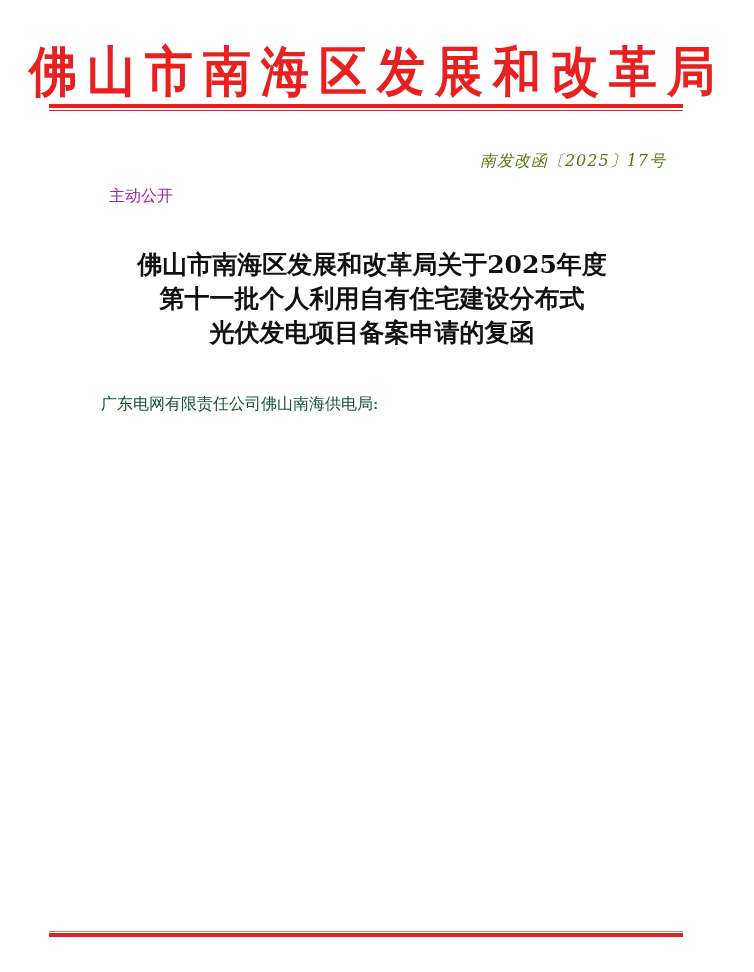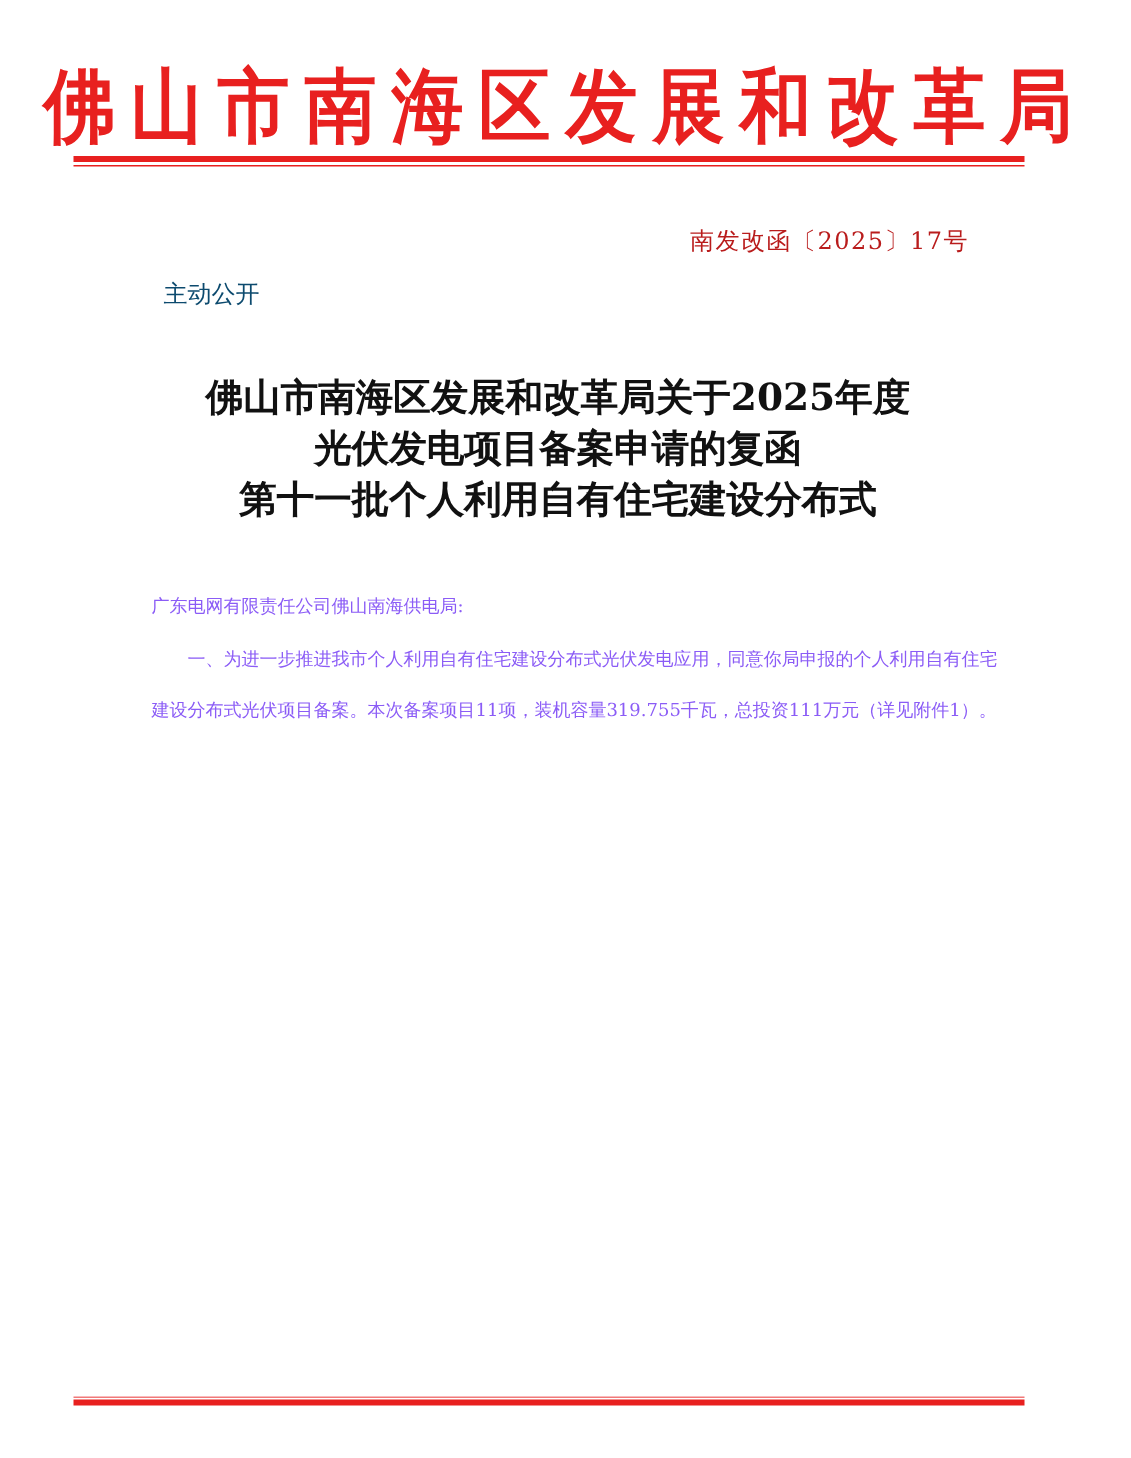--- a/index.html
+++ b/index.html
@@ -1,42 +1,41 @@
 <!DOCTYPE html>
 <html><head>
 <meta charset="utf-8">
 <style>
   html, body { margin:0; padding:0; background:#ffffff; }
   body { width:754px; height:972px; position:relative; overflow:hidden; font-family:"DejaVu Serif", serif; color:#1a1a1a; }
   .header-title { position:absolute; left:0; top:40px; width:754px; text-align:center; color:#e8201f; font-family:"DejaVu Sans", sans-serif; font-weight:bold; font-size:48px; letter-spacing:10px; line-height:56px; transform:scaleY(1.12); transform-origin:center top; }
   .red-rule { position:absolute; left:49px; width:634px; background:#e8201f; }
-  .doc-number { position:absolute; right:108px; top:151px; font-size:16px; letter-spacing:1px; color:#b91c1c; }
-  .disclosure { position:absolute; left:109px; top:186px; font-family:Liberation Sans, sans-serif; font-size:16px; color:#0c4a6e; }
+  .doc-number { position:absolute; right:88px; top:151px; font-size:16px; letter-spacing:1px; color:#4d7c0f;font-style:italic; }
+  .disclosure { position:absolute; left:109px; top:186px; font-family:Liberation Sans, sans-serif; font-size:16px; color:#a21caf; }
   .title { position:absolute; left:0; top:248px; width:744px; text-align:center; font-weight:bold; font-size:25px; line-height:34px; color:#111; }
-  .body { position:absolute; left:101px; top:387px; width:564px; font-size:12px; line-height:34.5px; color:#8b5cf6; text-align:justify; }
+  .body { position:absolute; left:101px; top:387px; width:564px; font-size:16px; line-height:34.5px; color:#14532d; text-align:justify; }
   .body p { margin:0; }
   .indent { text-indent:2em; }
 </style>
 </head>
 <body>
 
 <div class="header-title">佛山市南海区发展和改革局</div>
 
 <div class="red-rule" style="top:104px;height:4px;"></div>
 <div class="red-rule" style="top:110px;height:1px;"></div>
 
 <div class="doc-number">南发改函〔2025〕17号</div>
 
 <div class="disclosure">主动公开</div>
 
 <div class="title">
   <div>佛山市南海区发展和改革局关于2025年度</div>
+  <div>第十一批个人利用自有住宅建设分布式</div>
   <div>光伏发电项目备案申请的复函</div>
-  <div>第十一批个人利用自有住宅建设分布式</div>
 </div>
 
 <div class="body">
   <p>广东电网有限责任公司佛山南海供电局:</p>
-  <p class="indent">一、为进一步推进我市个人利用自有住宅建设分布式光伏发电应用，同意你局申报的个人利用自有住宅建设分布式光伏项目备案。本次备案项目11项，装机容量319.755千瓦，总投资111万元（详见附件1）。</p>
 </div>
 
 <div class="red-rule" style="top:931px;height:1px;opacity:0.6;"></div>
 <div class="red-rule" style="top:933px;height:4px;"></div>
 
 </body></html>

